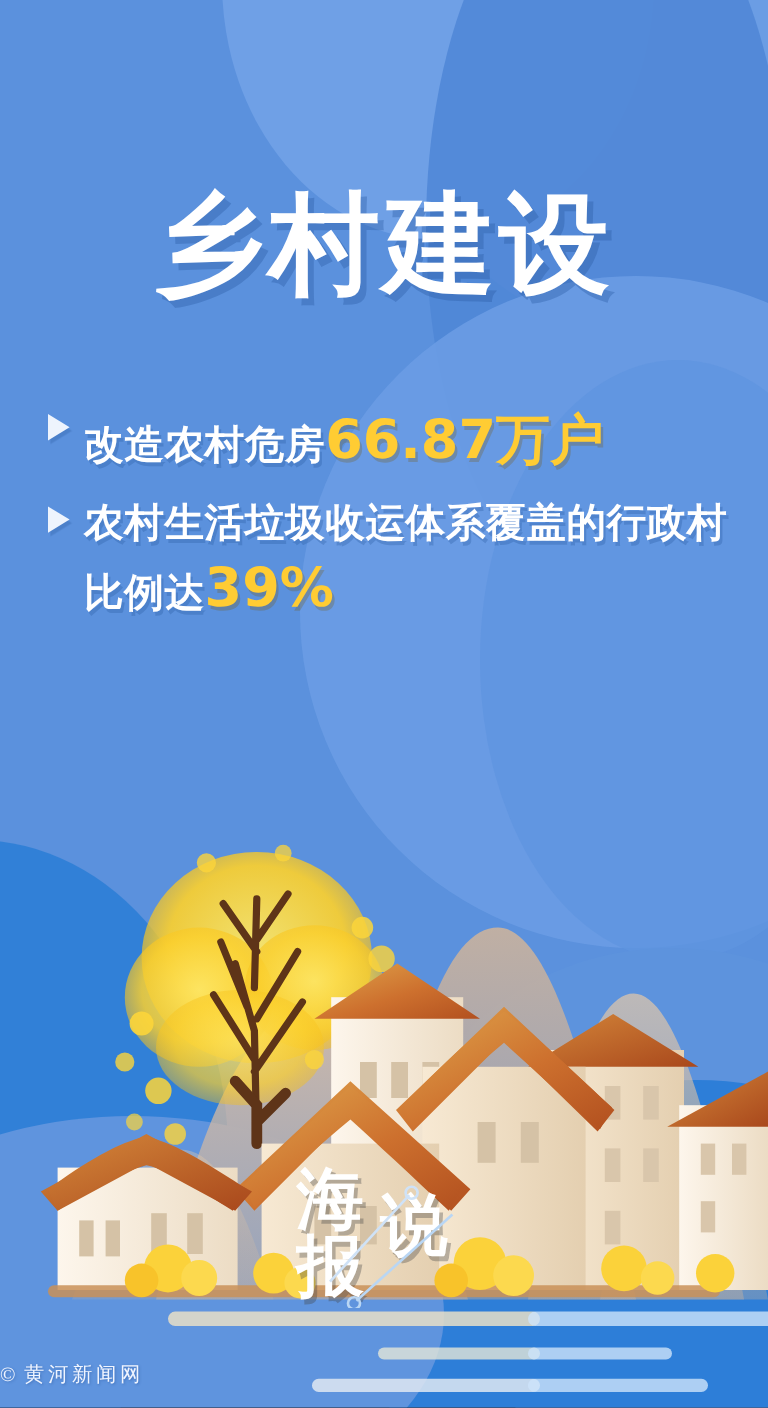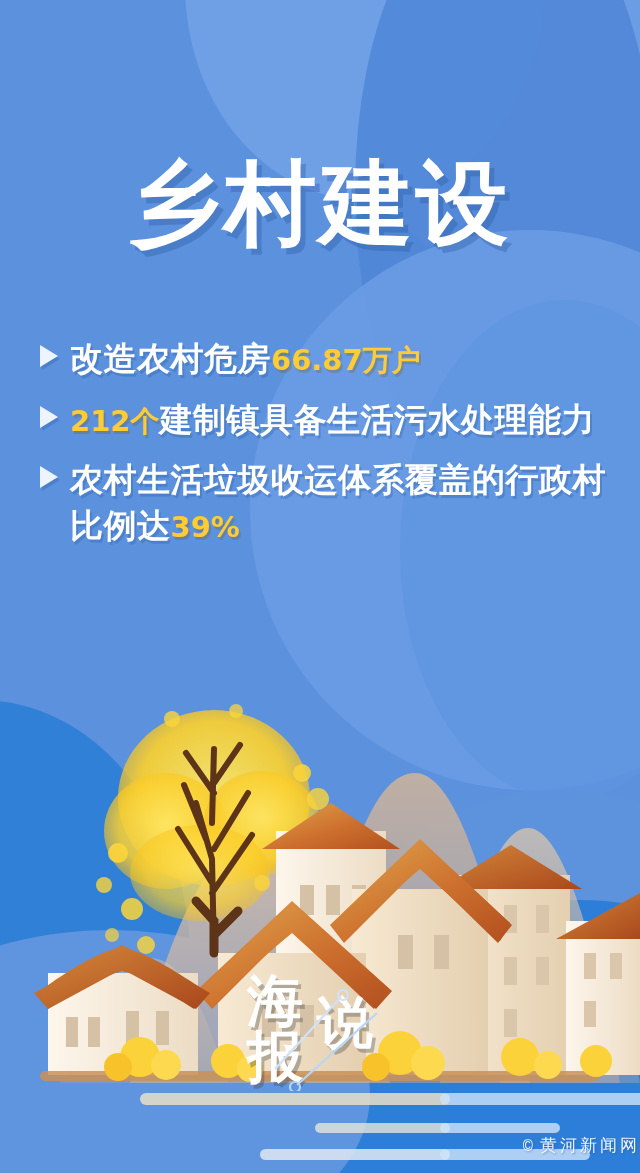--- a/index.html
+++ b/index.html
@@ -101,21 +101,21 @@
     line-height:1.38;
     color:#ffffff;
     font-weight:600;
     letter-spacing:.5px;
     text-shadow:2px 3px 0 rgba(40,90,160,.30);
     font-family:"DejaVu Sans","Liberation Sans",sans-serif;
   }
   .num{
     color:#ffcc33;
     font-weight:700;
-    font-size:29px;
+    font-size:45px;
     letter-spacing:0;
     text-shadow:2px 3px 0 rgba(120,90,20,.28);
   }
 
   
   .scene{position:absolute;left:0;right:0;bottom:0;height:520px;z-index:10;}
   .scene svg{display:block;width:100%;height:100%;}
 
   
   .logo{
@@ -135,23 +135,23 @@
     text-shadow:3px 4px 0 rgba(70,70,70,.35);
   }
   .lg-1{left:2px;top:0;}
   .lg-2{left:2px;top:56px;}
   .lg-3{left:72px;top:22px;}
   .pin{position:absolute;inset:0;}
 
   
   .footer{
     position:absolute;left:0;right:0;bottom:16px;
-    text-align:right;z-index:40;
+    text-align:left;z-index:40;
     color:#f0f5ff;font-size:17px;letter-spacing:3px;
-    font-family:Liberation Mono, monospace;
+    font-family:Liberation Serif, serif;
     text-shadow:1px 1px 2px rgba(30,70,140,.4);
   }
   .footer .cmark{font-size:17px;margin-right:4px;}
 </style>
 </head>
 <body>
 
 <div id="poster">
 
   <div class="bg-layer">
@@ -325,28 +325,20 @@
 
     <div class="stat-row">
       <div class="marker">
           <div class="tri"></div>
         </div>
       <div class="stat-text">
         <span>改造农村危房</span><span class="num">66.87万户</span>
       </div>
     </div>
 
-    <div class="stat-row">
-      <div class="marker">
-          <div class="tri"></div>
-        </div>
-      <div class="stat-text">
-        <span class="num">212个</span><span>建制镇具备生活污水处理能力</span>
-      </div>
-    </div>
 
     <div class="stat-row">
       <div class="marker">
           <div class="tri"></div>
         </div>
       <div class="stat-text">
         <span>农村生活垃圾收运体系覆盖的行政村比例达</span><span class="num">39%</span>
       </div>
     </div>
 

